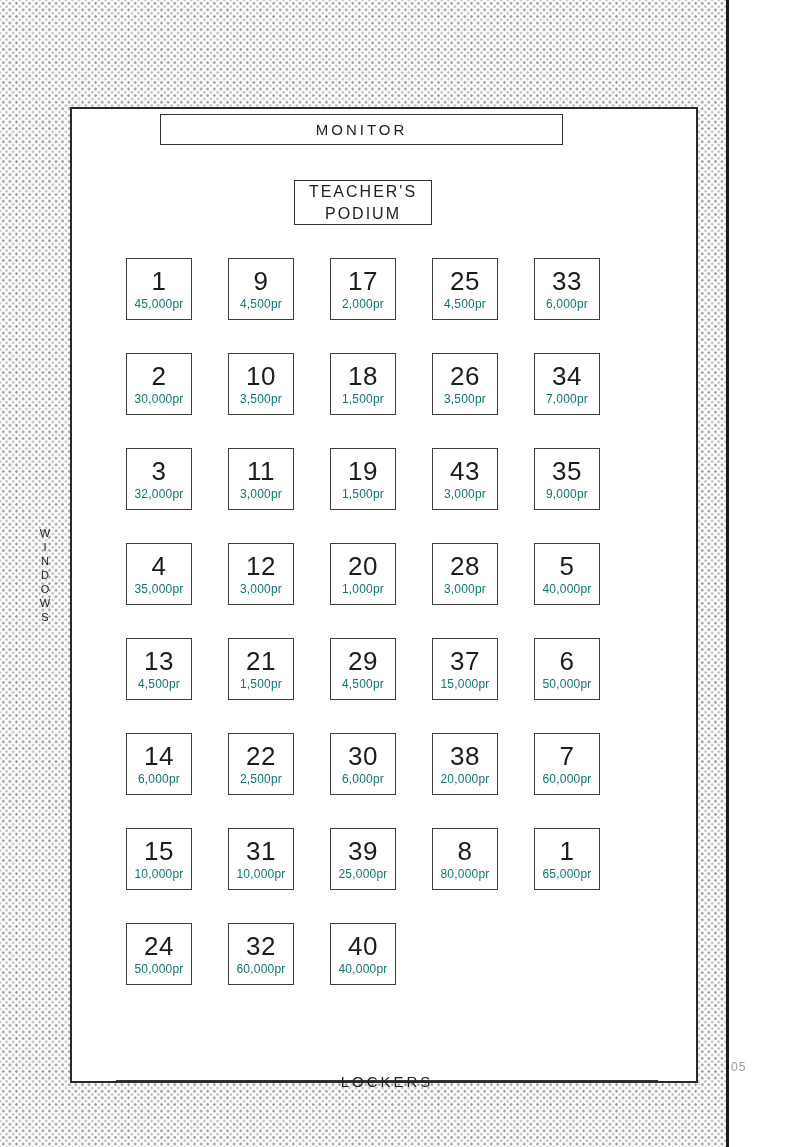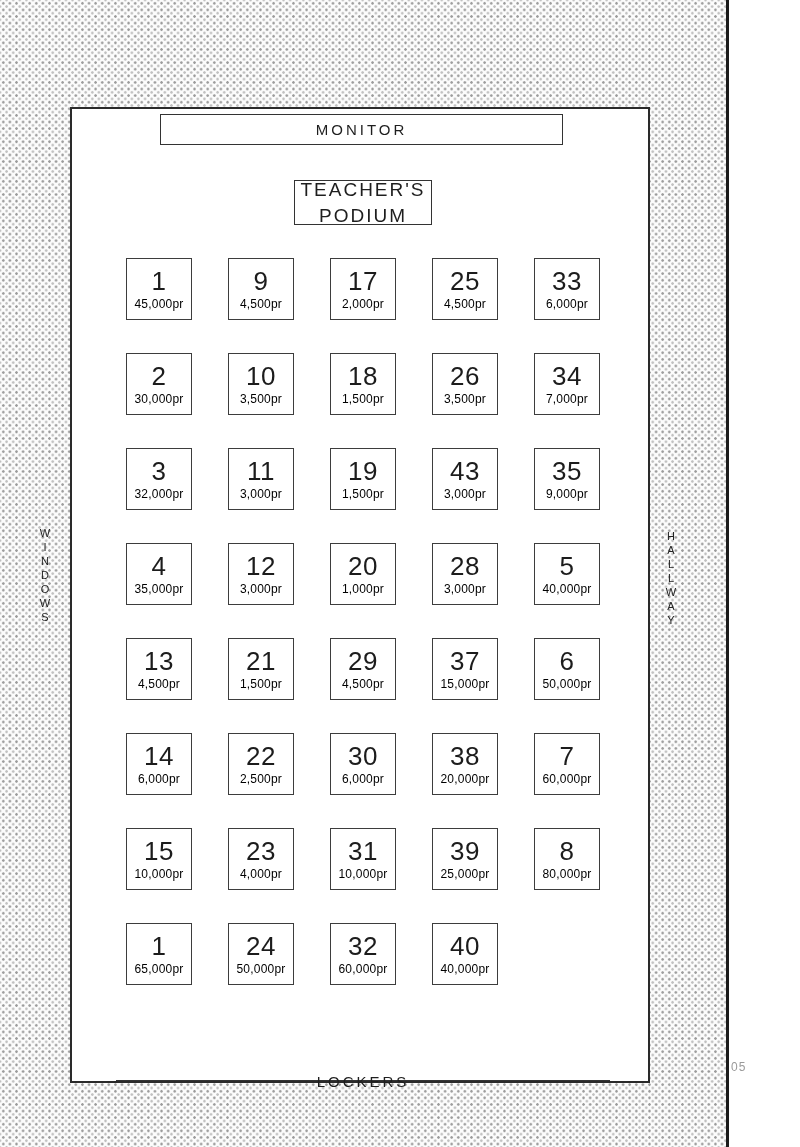--- a/index.html
+++ b/index.html
@@ -25,53 +25,53 @@
     position:absolute;left:726px;top:0;width:3px;height:1147px;background:#1b1b1b;
   }
 
   .page-num{
     position:absolute;left:731px;top:1060px;
     font-size:12px;color:#9a9a9a;letter-spacing:1px;
   }
 
   
   .classroom{
-    position:absolute;left:70px;top:107px;width:580px;height:976px;
+    position:absolute;left:70px;top:107px;width:628px;height:976px;
     background:#fff;border:2px solid #2a2a2a;box-sizing:border-box;
   }
 
   .room-box{
     position:absolute;background:#fff;border:1.5px solid #333;
     display:flex;align-items:center;justify-content:center;box-sizing:border-box;
   }
   .room-label{
     font-size:15px;letter-spacing:3px;color:#1e1e1e;white-space:nowrap;
   }
 
   .monitor{left:88px;top:5px;width:403px;height:31px;}
   .podium{left:222px;top:71px;width:138px;height:45px;flex-direction:column;}
-  .podium .room-label{font-size:19px;letter-spacing:2px;line-height:1.35;text-align:center;}
+  .podium .room-label{font-size:16px;letter-spacing:2px;line-height:1.35;text-align:center;}
   .lockers{left:44px;right:38px;top:931px;bottom:0;border-bottom:none;margin-top:40px;}
 
   
   .seat-grid{
     position:absolute;left:54px;top:149px;
     display:grid;grid-template-columns:repeat(5,66px);grid-auto-rows:62px;
     column-gap:36px;row-gap:33px;
   }
   .seat{
     border:1.5px solid #3d3d3d;background:#fff;box-sizing:border-box;
     display:flex;flex-direction:column;align-items:center;justify-content:center;
     padding-top:1px;
   }
   .seat-num{
     font-size:26px;line-height:1;color:#1c1c1c;font-weight:500;letter-spacing:0.5px;
   }
   .seat-price{
-    font-size:12px;line-height:1.1;color:#000000;margin-top:4px;letter-spacing:0.2px;
+    font-size:12px;line-height:1.1;color:#0f766e;margin-top:4px;letter-spacing:0.2px;
     white-space:nowrap;
   }
 
   
   .v-label{
     position:absolute;writing-mode:vertical-lr;text-orientation:upright;
     font-size:11px;letter-spacing:2px;color:#222;
   }
   .windows{left:39px;top:527px;}
   .hallway{left:665px;top:530px;}
@@ -217,24 +217,20 @@
         </div>
         <div class="seat">
           <div class="seat-num">7</div>
           <div class="seat-price">60,000pr</div>
         </div>
         <div class="seat">
           <div class="seat-num">15</div>
           <div class="seat-price">10,000pr</div>
         </div>
         <div class="seat">
-          <div class="seat-num">23</div>
-          <div class="seat-price">4,000pr</div>
-        </div>
-        <div class="seat">
           <div class="seat-num">31</div>
           <div class="seat-price">10,000pr</div>
         </div>
         <div class="seat">
           <div class="seat-num">39</div>
           <div class="seat-price">25,000pr</div>
         </div>
         <div class="seat">
           <div class="seat-num">8</div>
           <div class="seat-price">80,000pr</div>

